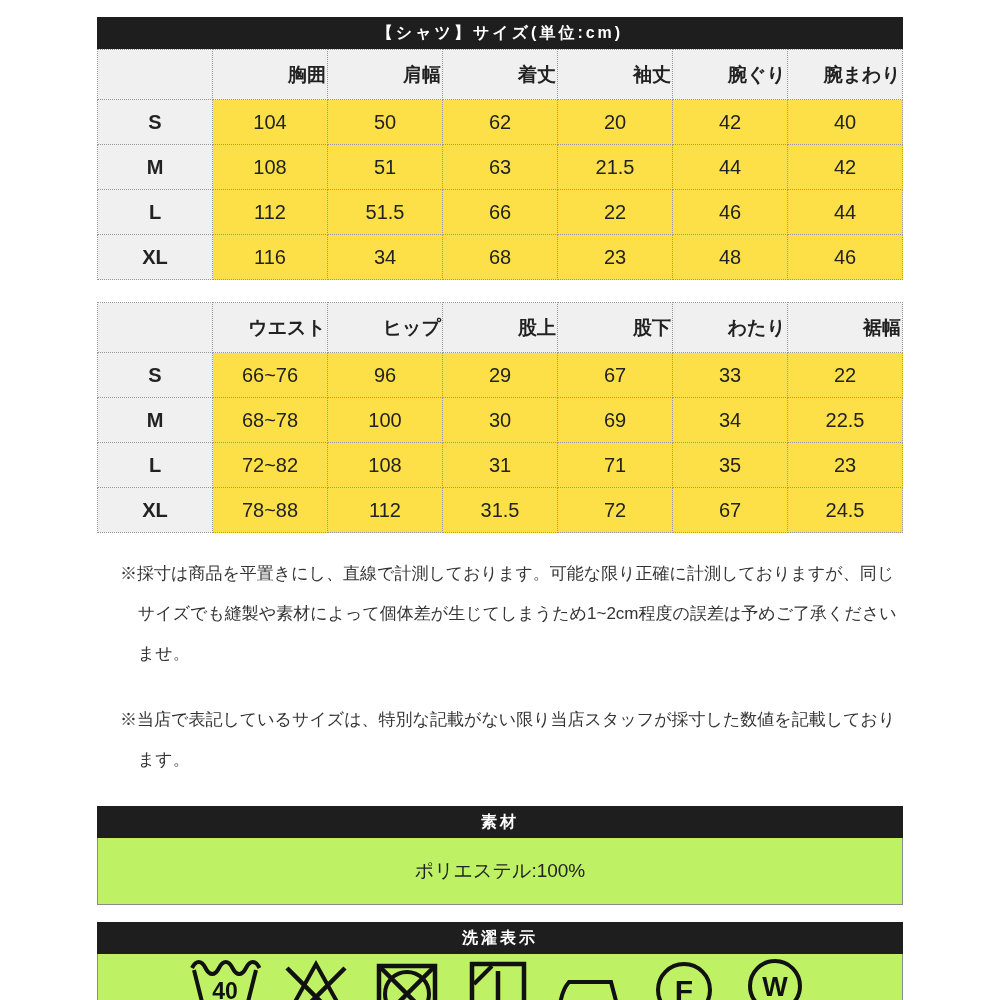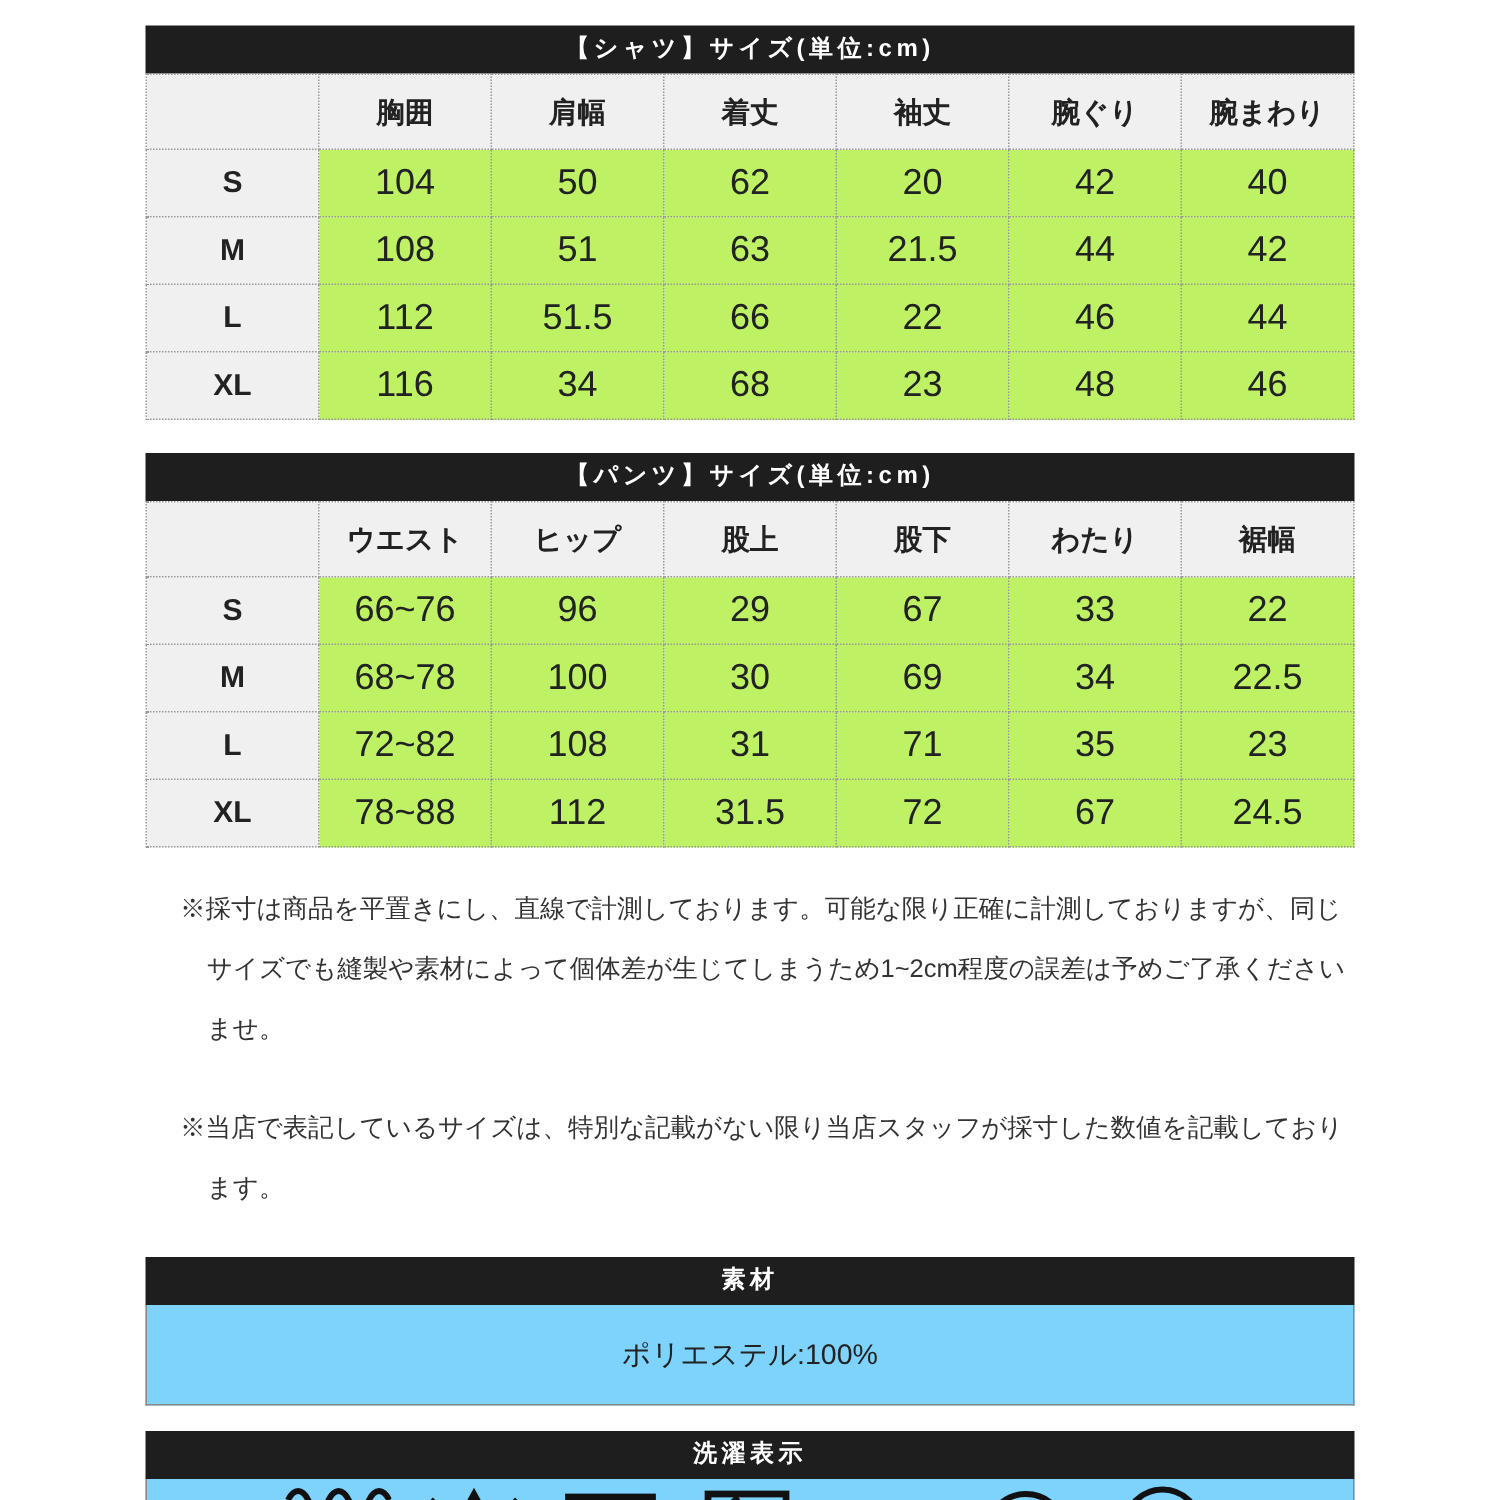--- a/index.html
+++ b/index.html
@@ -5,32 +5,32 @@
   html,body{margin:0;padding:0;background:#ffffff;}
   body{width:1000px;height:1000px;position:relative;font-family:"Liberation Sans",sans-serif;color:#222;}
   .container{position:absolute;left:97px;top:17px;width:806px;}
 
   .band{background:#1e1e1e;color:#ffffff;height:32px;line-height:32px;text-align:center;
         font-size:16px;font-weight:bold;letter-spacing:3px;}
 
   table.size-table{width:100%;border-collapse:collapse;table-layout:fixed;}
   table.size-table th, table.size-table td{
     border:1px dotted #979797;text-align:center;vertical-align:middle;}
-  table.size-table thead th{background:#f0f0f0;height:47px;font-size:19px;font-weight:bold;color:#222;}
+  table.size-table thead th{background:#f0f0f0;height:47px;font-size:19px;font-weight:bold;color:#222;text-align:right;}
   table.size-table td.size{background:#f0f0f0;font-weight:bold;font-size:20px;height:42px;}
-  table.size-table td.val{background:#bef264;font-size:24px;font-weight:normal;height:42px;}
+  table.size-table td.val{background:#fde047;font-size:20px;font-weight:normal;height:42px;}
 
   .pants-block{margin-top:22px;}
 
   .notes{margin-top:21px;}
   .note{margin:0 0 26px 23px;width:762px;font-size:17px;line-height:40px;color:#333;
         padding-left:1.05em;text-indent:-1.05em;}
 
   .section{margin-top:19px;}
-  .section-body{border:1px solid #8a8a8a;border-top:none;background:#7dd3fc;
+  .section-body{border:1px solid #8a8a8a;border-top:none;background:#bef264;
         display:flex;align-items:center;justify-content:center;}
   .material-body{height:66px;font-size:19px;color:#222;}
   .care-body{height:82px;gap:19px;}
   .care-body svg{display:block;}
   .care-section{margin-top:17px;}
 </style>
 </head>
 <body>
 
 <div class="container">
@@ -84,21 +84,20 @@
           <td class="val">68</td>
           <td class="val">23</td>
           <td class="val">48</td>
           <td class="val">46</td>
         </tr>
       </tbody>
     </table>
   </div>
 
   <div class="pants-block">
-    <div class="band">【パンツ】サイズ(単位:cm)</div>
     <table class="size-table">
       <thead>
         <tr>
           <th></th>
           <th>ウエスト</th>
           <th>ヒップ</th>
           <th>股上</th>
           <th>股下</th>
           <th>わたり</th>
           <th>裾幅</th>

